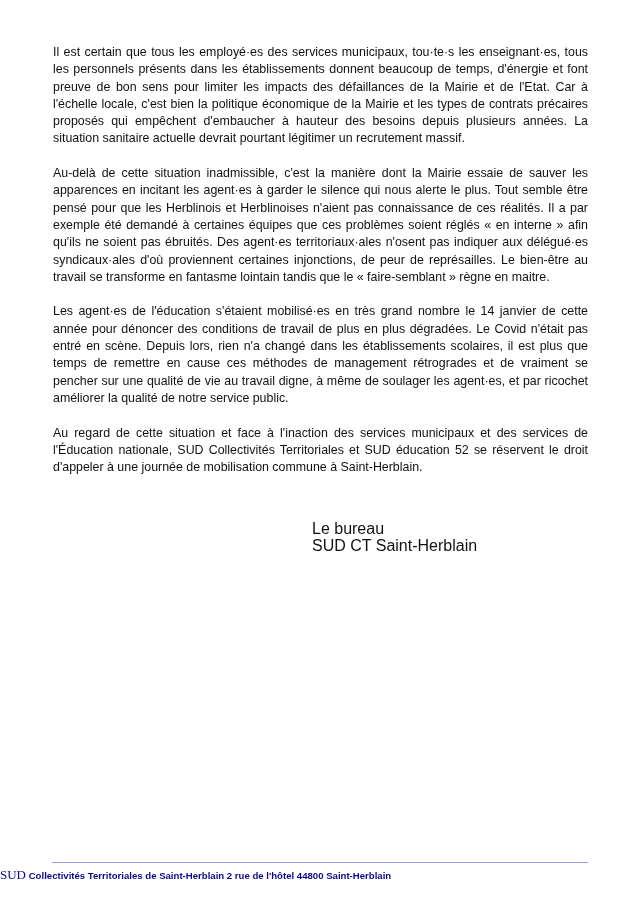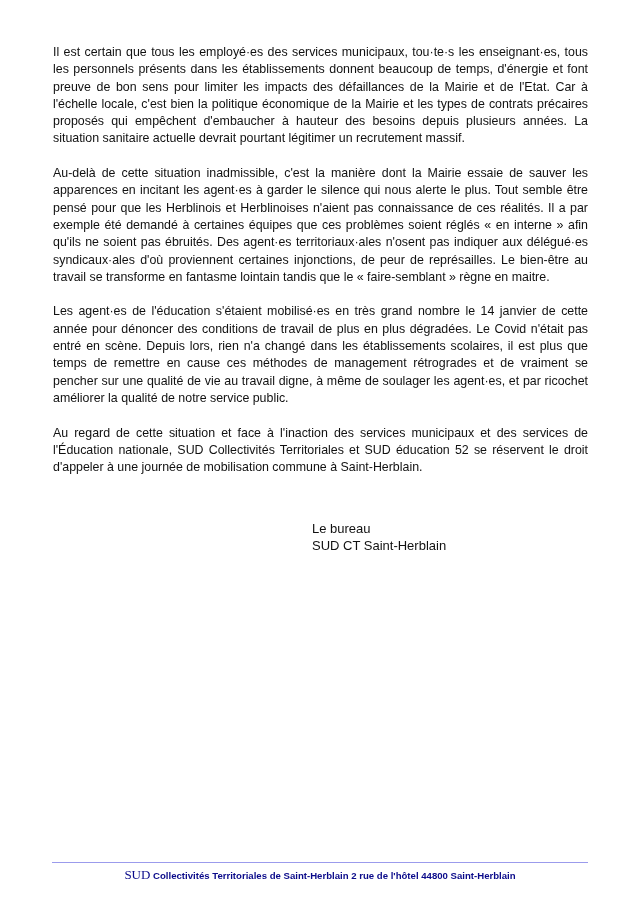--- a/index.html
+++ b/index.html
@@ -4,25 +4,25 @@
   <style>
     html, body { margin: 0; padding: 0; background: #ffffff; }
     body { width: 640px; height: 905px; position: relative; overflow: hidden; }
     .page {
       position: absolute; left: 53px; top: 44px; width: 535px;
       font-family: "Liberation Sans", sans-serif;
       font-size: 12.4px; line-height: 17.3px; color: #111111;
     }
     .para { margin: 0 0 17.3px 0; text-align: justify; text-align-last: left; }
     .signature { position: absolute; left: 312px; top: 520px;
-      font-family: "Liberation Sans", sans-serif; font-size: 13px; line-height: 17.3px; color: #111; }
+      font-family: "Liberation Sans", sans-serif; font-size: 16px; line-height: 17.3px; color: #111; }
     .sig-block { margin-bottom: 17.3px; }
     .sig-line { display: block; }
     .footer-rule { position: absolute; left: 52px; top: 862px; width: 536px; height: 1px; background: #9b9bec; }
-    .footer { position: absolute; left: 0; top: 866px; width: 640px; text-align: center; color: #0a0a8a;
+    .footer { position: absolute; left: 0; top: 866px; width: 640px; color: #0a0a8a;
       font-family: "Liberation Sans", sans-serif; font-weight: bold; font-size: 9.6px; line-height: 17px; }
     .footer-line { display: block; }
     .sud { font-family: "Liberation Serif", serif; font-weight: normal; font-size: 13px; }
   </style>
 </head>
 <body>
 
 <div class="page">
   <p class="para">Il est certain que tous les employé·es des services municipaux, tou·te·s les enseignant·es, tous les personnels présents dans les établissements donnent beaucoup de temps, d'énergie et font preuve de bon sens pour limiter les impacts des défaillances de la Mairie et de l'Etat. Car à l'échelle locale, c'est bien la politique économique de la Mairie et les types de contrats précaires proposés qui empêchent d'embaucher à hauteur des besoins depuis plusieurs années. La situation sanitaire actuelle devrait pourtant légitimer un recrutement massif.</p>
   <p class="para">Au-delà de cette situation inadmissible, c'est la manière dont la Mairie essaie de sauver les apparences en incitant les agent·es à garder le silence qui nous alerte le plus. Tout semble être pensé pour que les Herblinois et Herblinoises n'aient pas connaissance de ces réalités. Il a par exemple été demandé à certaines équipes que ces problèmes soient réglés « en interne » afin qu'ils ne soient pas ébruités. Des agent·es territoriaux·ales n'osent pas indiquer aux délégué·es syndicaux·ales d'où proviennent certaines injonctions, de peur de représailles. Le bien-être au travail se transforme en fantasme lointain tandis que le « faire-semblant » règne en maitre.</p>

